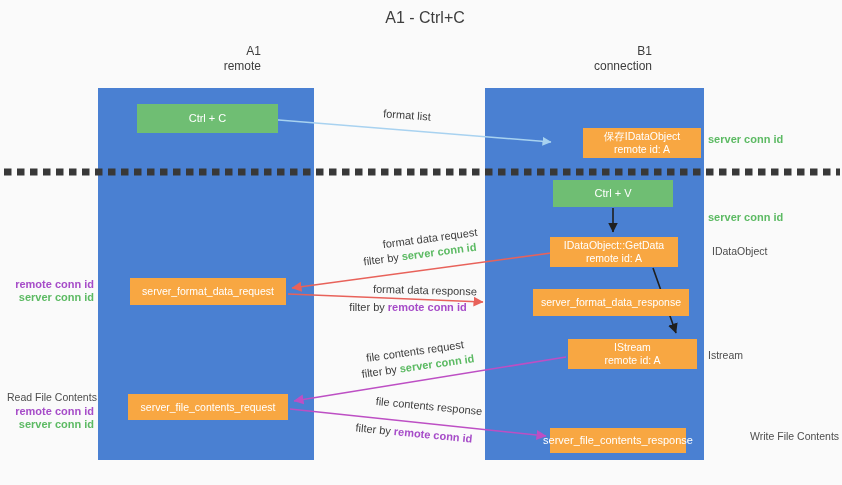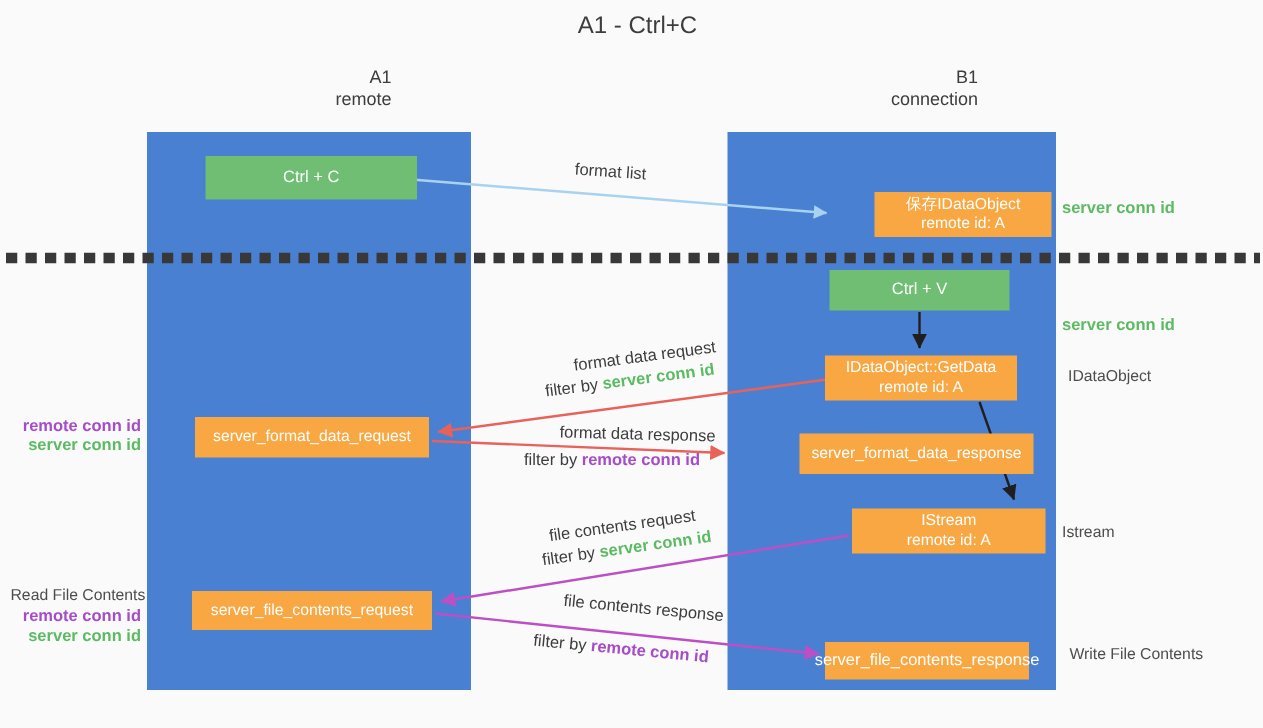--- a/index.html
+++ b/index.html
@@ -140,21 +140,21 @@
 
   <div class="alabel" style="left:361px;top:400px;transform:rotate(5.5deg);">file contents response</div>
   <div class="alabel" style="left:346px;top:427px;transform:rotate(5.5deg);">
     <span class="pfx">filter by</span><span class="id-purple">remote conn id</span>
   </div>
 
   <div class="side-green" style="left:708px;top:133px;">server conn id</div>
   <div class="side-green" style="left:708px;top:211px;">server conn id</div>
   <div class="side" style="left:712px;top:245px;">IDataObject</div>
   <div class="side" style="left:708px;top:349px;">Istream</div>
-  <div class="side" style="left:713px;top:430px;">Write File Contents</div>
+  <div class="side" style="left:750px;top:430px;">Write File Contents</div>
 
   <div class="right-anchor" style="right:748px;top:278px;">
     <div class="p">remote conn id</div>
     <div class="g">server conn id</div>
   </div>
 
   <div class="side" style="left:7px;top:391px;">Read File Contents</div>
 
   <div class="right-anchor" style="right:748px;top:405px;">
     <div class="p">remote conn id</div>

